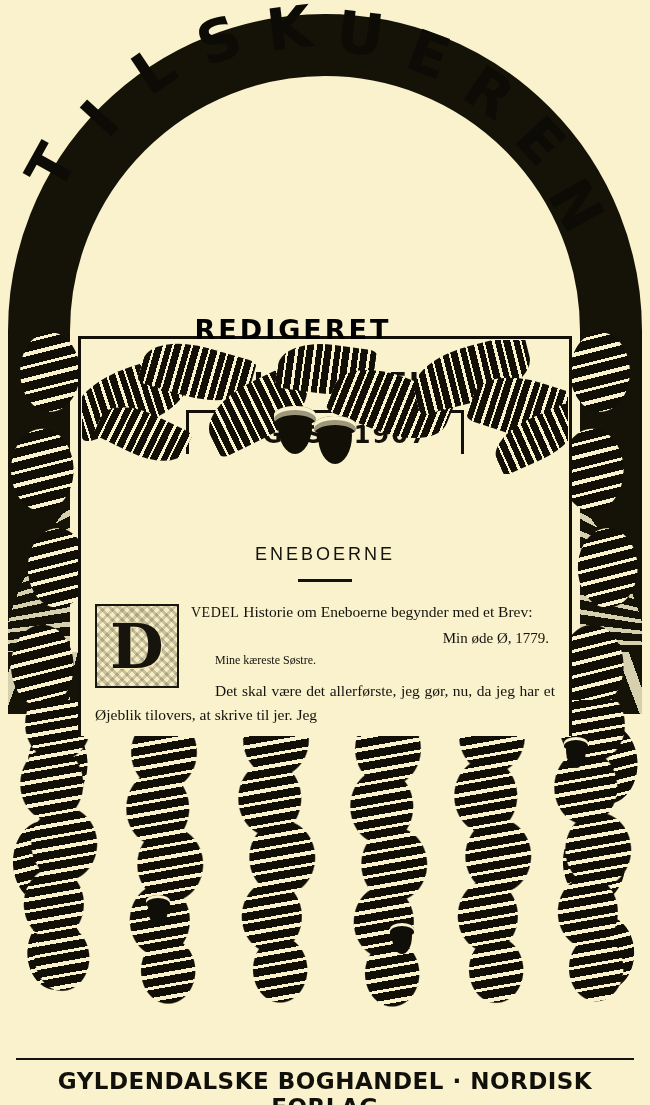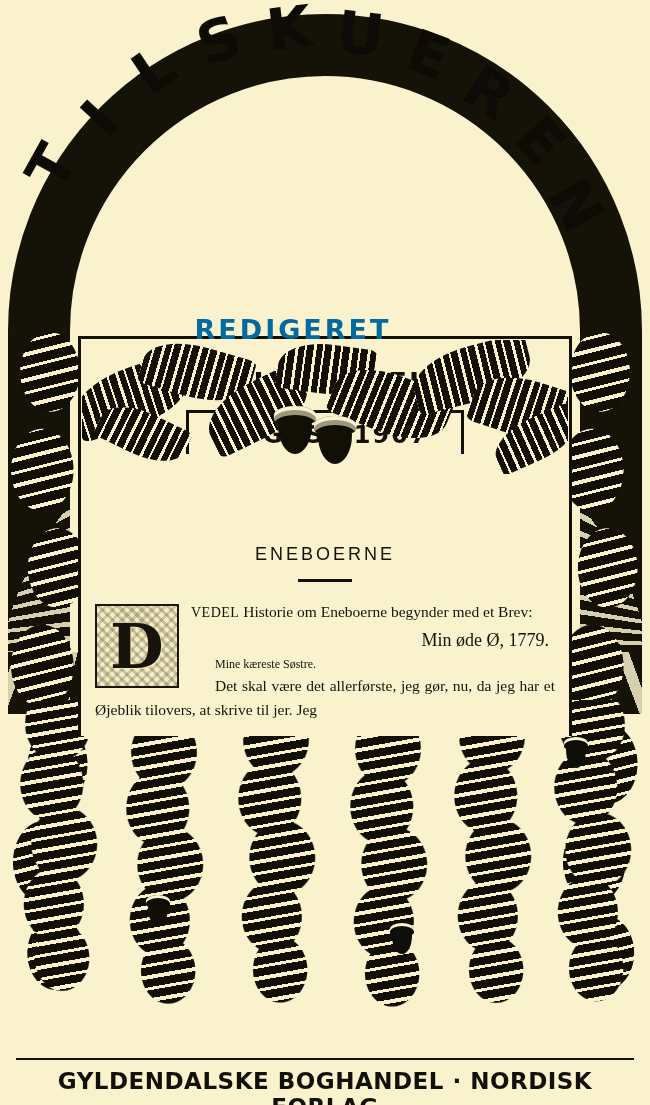--- a/index.html
+++ b/index.html
@@ -156,21 +156,21 @@
   }
   .redigeret {
     position: absolute;
     left: 0;
     top: 196px;
     width: 586px;
     font-family: "DejaVu Sans", sans-serif;
     font-weight: bold;
     font-size: 27px;
     letter-spacing: 3px;
-    color: #0369a1;
+    color: #000000;
   }
   .af-line {
     position: absolute;
     left: 0;
     top: 223px;
     width: 650px;
     text-align: center;
     font-family: "DejaVu Sans", sans-serif;
     font-weight: bold;
     font-size: 20px;
@@ -321,35 +321,36 @@
     text-align: justify;
     color: #14120c;
   }
   .smallcaps {
     font-variant: small-caps;
     font-size: 14px;
     letter-spacing: 0.5px;
   }
   .letter-place {
     text-align: right;
-    font-size: 18px;
+    font-size: 15px;
     margin-top: 6px;
     margin-bottom: 4px;
     padding-right: 6px;
   }
   .letter-salutation {
     text-indent: 24px;
     font-size: 12px;
     line-height: 1.55;
   }
   .letter-para {
     text-indent: 24px;
     font-size: 15.5px;
     line-height: 1.55;
     text-align: justify;
+    margin-top: 9px;
   }
 
   
   .footer-rule {
     position: absolute;
     left: 16px;
     right: 16px;
     top: 1058px;
     height: 2px;
     background: #14120c;

